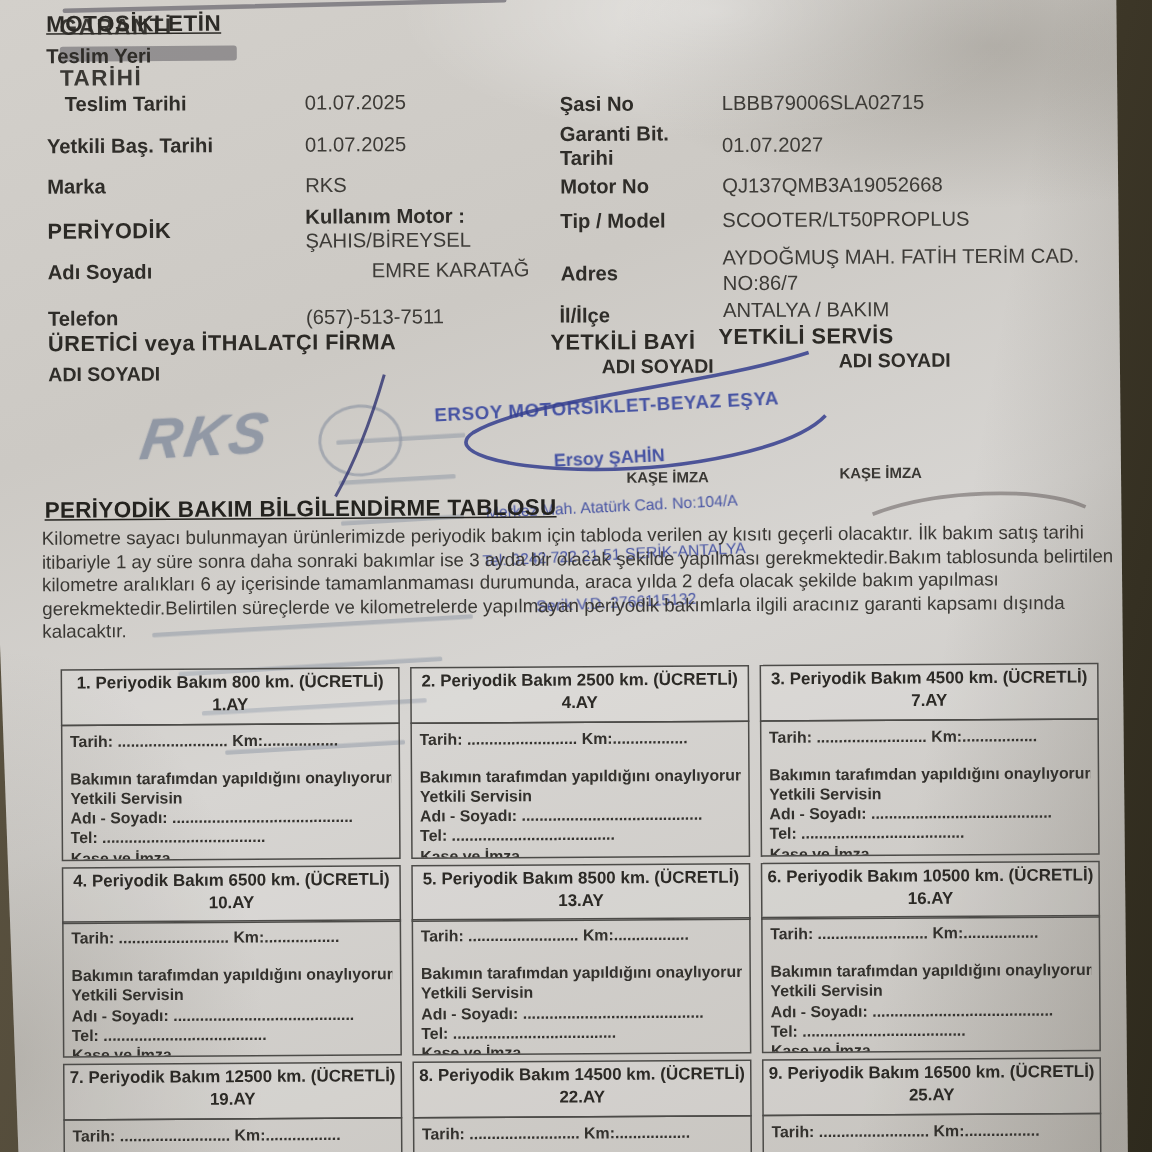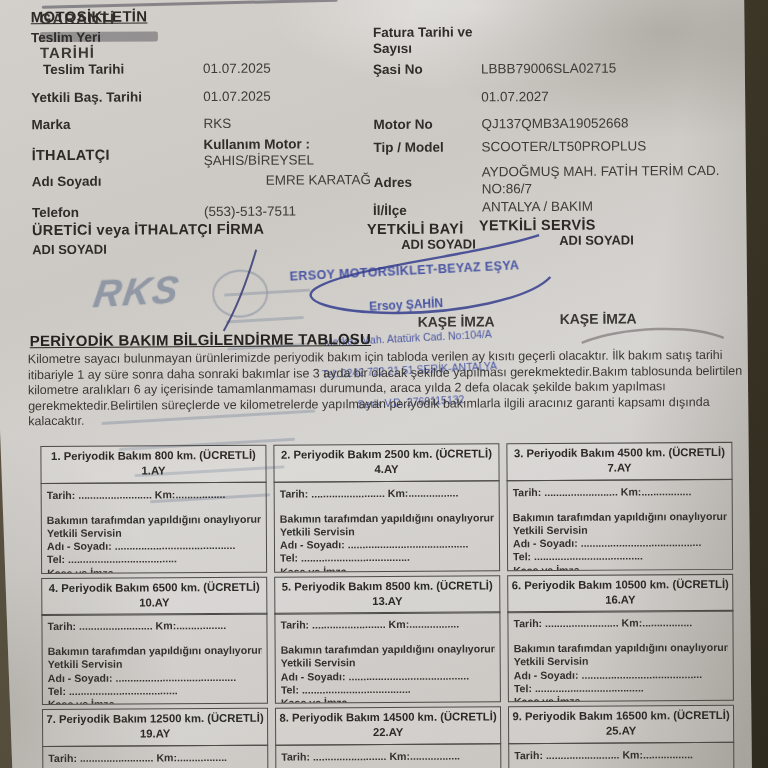--- a/index.html
+++ b/index.html
@@ -34,21 +34,21 @@
   
   .rks-stamp{opacity:.62;color:#6e7b92;transform:rotate(-3deg);filter:blur(.3px);}
   .rks-logo{font-style:italic;font-weight:bold;font-size:38px;letter-spacing:2px;transform:skewX(-12deg);
     text-shadow:0 0 1px rgba(110,123,146,.8);line-height:36px;}
   .rks-ring{position:absolute;left:118px;top:2px;width:52px;height:44px;border:2px solid rgba(110,123,146,.7);border-radius:50%;}
   .bar{height:3px;background:rgba(110,123,146,.55);border-radius:1px;margin:3px 0;}
   .dealer-stamp{width:280px;text-align:center;color:#3c4aa0;transform:rotate(-2.5deg);filter:blur(.3px);opacity:.92;}
   .ds1{font-weight:bold;font-size:12.5px;letter-spacing:.4px;}
   .ds2{font-weight:bold;font-size:12px;margin-top:2px;}
   .ds3{font-size:10.5px;margin-top:2px;}
-  .kase{font-weight:600;font-size:14px;color:#3a3834;}
+  .kase{font-weight:600;font-size:10px;color:#3a3834;}
   
   .sec-title{font-weight:bold;font-size:15px;color:#24231f;text-decoration:underline;letter-spacing:.2px;}
   .intro{font-size:12.5px;line-height:15.6px;color:#3a3834;width:722px;}
   .mtable{position:absolute;left:40px;top:444px;width:692px;display:grid;
     grid-template-columns:repeat(3,1fr);column-gap:7px;row-gap:4px;}
   .mcell{min-width:0;}
   .mhdr{border:1.5px solid #4c4b48;min-height:31px;text-align:center;padding:3px 2px 2px 2px;background:rgba(255,255,255,.12);}
   .mtitle{font-weight:bold;font-size:11.3px;color:#2c2a26;}
   .mmonth{font-weight:bold;font-size:11.3px;color:#2c2a26;margin-top:3px;}
   .mbody{border:1.5px solid #4c4b48;margin-top:-1.5px;height:84px;padding:5px 5px 0 5px;overflow:hidden;}
@@ -75,42 +75,42 @@
     <div class="abs h-sec" style="left:33px;top:6px;font-size:15px;text-decoration:underline;">MOTOSİKLETİN</div>
 
     <div class="abs lbl" style="left:33px;top:28px;">Teslim Yeri</div>
     <div class="abs lbl" style="left:45px;top:60px;">Teslim Tarihi</div>
     <div class="abs val" style="left:205px;top:60px;">01.07.2025</div>
     <div class="abs lbl" style="left:33px;top:88px;">Yetkili Baş. Tarihi</div>
     <div class="abs val" style="left:205px;top:88px;">01.07.2025</div>
     <div class="abs lbl" style="left:33px;top:115px;">Marka</div>
     <div class="abs val" style="left:205px;top:115px;">RKS</div>
 
-    <div class="abs lbl" style="left:375px;top:25px;line-height:16px;">Fatura Tarihi ve
-Sayısı</div>
     <div class="abs lbl" style="left:375px;top:62px;">Şasi No</div>
     <div class="abs val" style="left:483px;top:62px;">LBBB79006SLA02715</div>
+    <div class="abs lbl" style="left:375px;top:82px;line-height:16px;">Garanti Bit.
+Tarihi</div>
     <div class="abs val" style="left:483px;top:90px;">01.07.2027</div>
     <div class="abs lbl" style="left:375px;top:117px;">Motor No</div>
     <div class="abs val" style="left:483px;top:117px;">QJ137QMB3A19052668</div>
 
-    <div class="abs h-sec" style="left:33px;top:145px;">İTHALATÇI</div>
+    <div class="abs h-sec" style="left:33px;top:145px;">PERİYODİK</div>
     <div class="abs lbl" style="left:205px;top:136px;">Kullanım Motor :</div>
     <div class="abs val" style="left:205px;top:152px;">ŞAHIS/BİREYSEL</div>
     <div class="abs lbl" style="left:375px;top:140px;">Tip / Model</div>
     <div class="abs val" style="left:483px;top:140px;">SCOOTER/LT50PROPLUS</div>
 
     <div class="abs lbl" style="left:33px;top:172px;text-align:right;">Adı Soyadı</div>
-    <div class="abs val" style="left:219px;top:172px;padding-left:48px;">EMRE KARATAĞ</div>
+    <div class="abs val" style="left:201px;top:172px;padding-left:48px;">EMRE KARATAĞ</div>
     <div class="abs lbl" style="left:375px;top:175px;">Adres</div>
     <div class="abs val" style="left:483px;top:164px;line-height:17px;">AYDOĞMUŞ MAH. FATİH TERİM CAD.
 NO:86/7</div>
 
     <div class="abs lbl" style="left:33px;top:203px;">Telefon</div>
-    <div class="abs val" style="left:205px;top:203px;">(553)-513-7511</div>
+    <div class="abs val" style="left:205px;top:203px;">(657)-513-7511</div>
     <div class="abs lbl" style="left:374px;top:203px;">İl/İlçe</div>
     <div class="abs val" style="left:483px;top:200px;">ANTALYA / BAKIM</div>
 
     <div class="abs h-sec" style="left:33px;top:220px;">ÜRETİCİ veya İTHALATÇI FİRMA</div>
     <div class="abs h-sec" style="left:368px;top:221px;">YETKİLİ BAYİ</div>
     <div class="abs h-sec" style="left:480px;top:218px;">YETKİLİ SERVİS</div>
 
     <div class="abs small-b" style="left:33px;top:240px;">ADI SOYADI</div>
     <div class="abs small-b" style="left:402px;top:237px;">ADI SOYADI</div>
     <div class="abs small-b" style="left:560px;top:234px;">ADI SOYADI</div>

